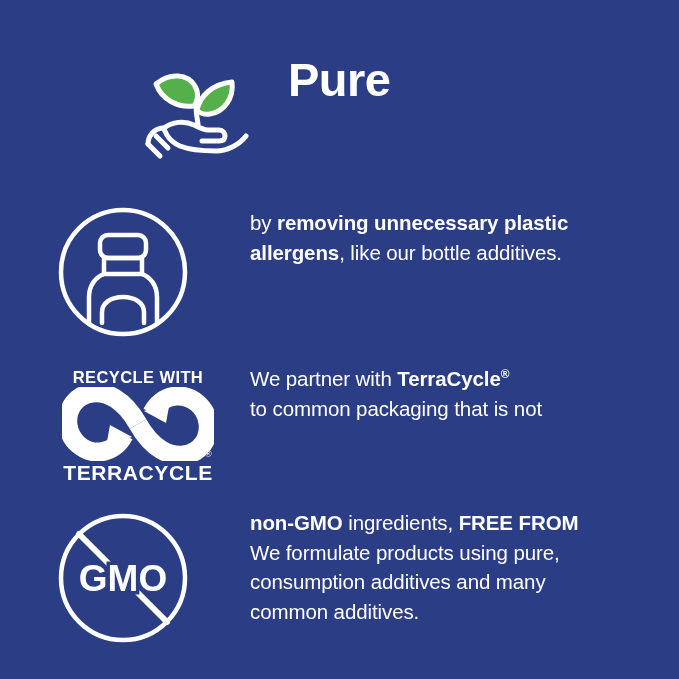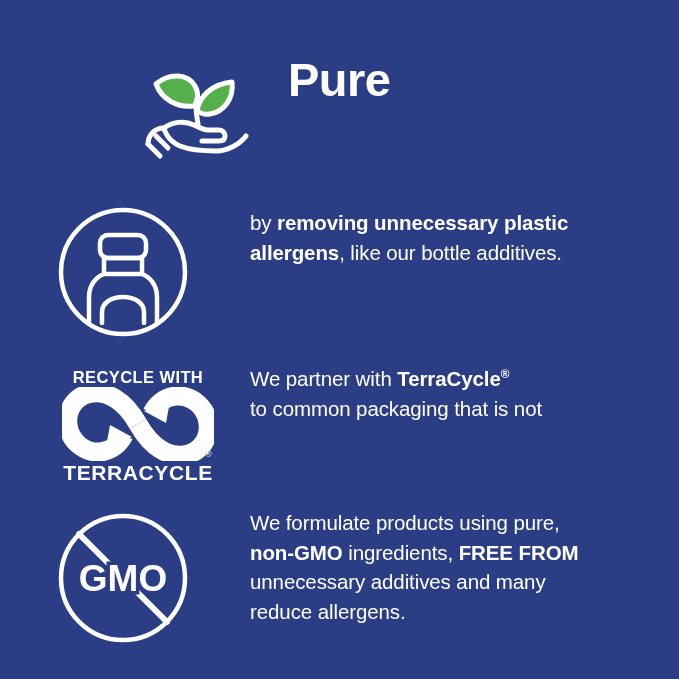--- a/index.html
+++ b/index.html
@@ -198,20 +198,20 @@
 
   <div class="feature-row" id="row-3">
     <div class="icon-cell">
       <svg viewBox="0 0 134 134" width="134" height="134" aria-hidden="true">
         <circle cx="67" cy="67" r="62" fill="none" stroke="#ffffff" stroke-width="4.5"></circle>
         <line x1="23" y1="23" x2="111" y2="111" stroke="#ffffff" stroke-width="6" stroke-linecap="round"></line>
         <text x="67" y="80" fill="#ffffff" text-anchor="middle" font-family="Liberation Sans, sans-serif" font-size="37" font-weight="bold" stroke="#2a3d85" stroke-width="7" paint-order="stroke">GMO</text>
       </svg>
     </div>
     <div class="text-cell">
+        <span class="ln"><b>non-GMO</b><span> ingredients, </span><b>FREE FROM</b></span>
         <span class="ln"><span>We formulate products using pure,</span></span>
-        <span class="ln"><b>non-GMO</b><span> ingredients, </span><b>FREE FROM</b></span>
-        <span class="ln"><span>unnecessary additives and many</span></span>
-        <span class="ln"><span>reduce allergens.</span></span>
+        <span class="ln"><span>consumption additives and many</span></span>
+        <span class="ln"><span>common additives.</span></span>
       </div>
   </div>
 
 </div>
 
 </body></html>

